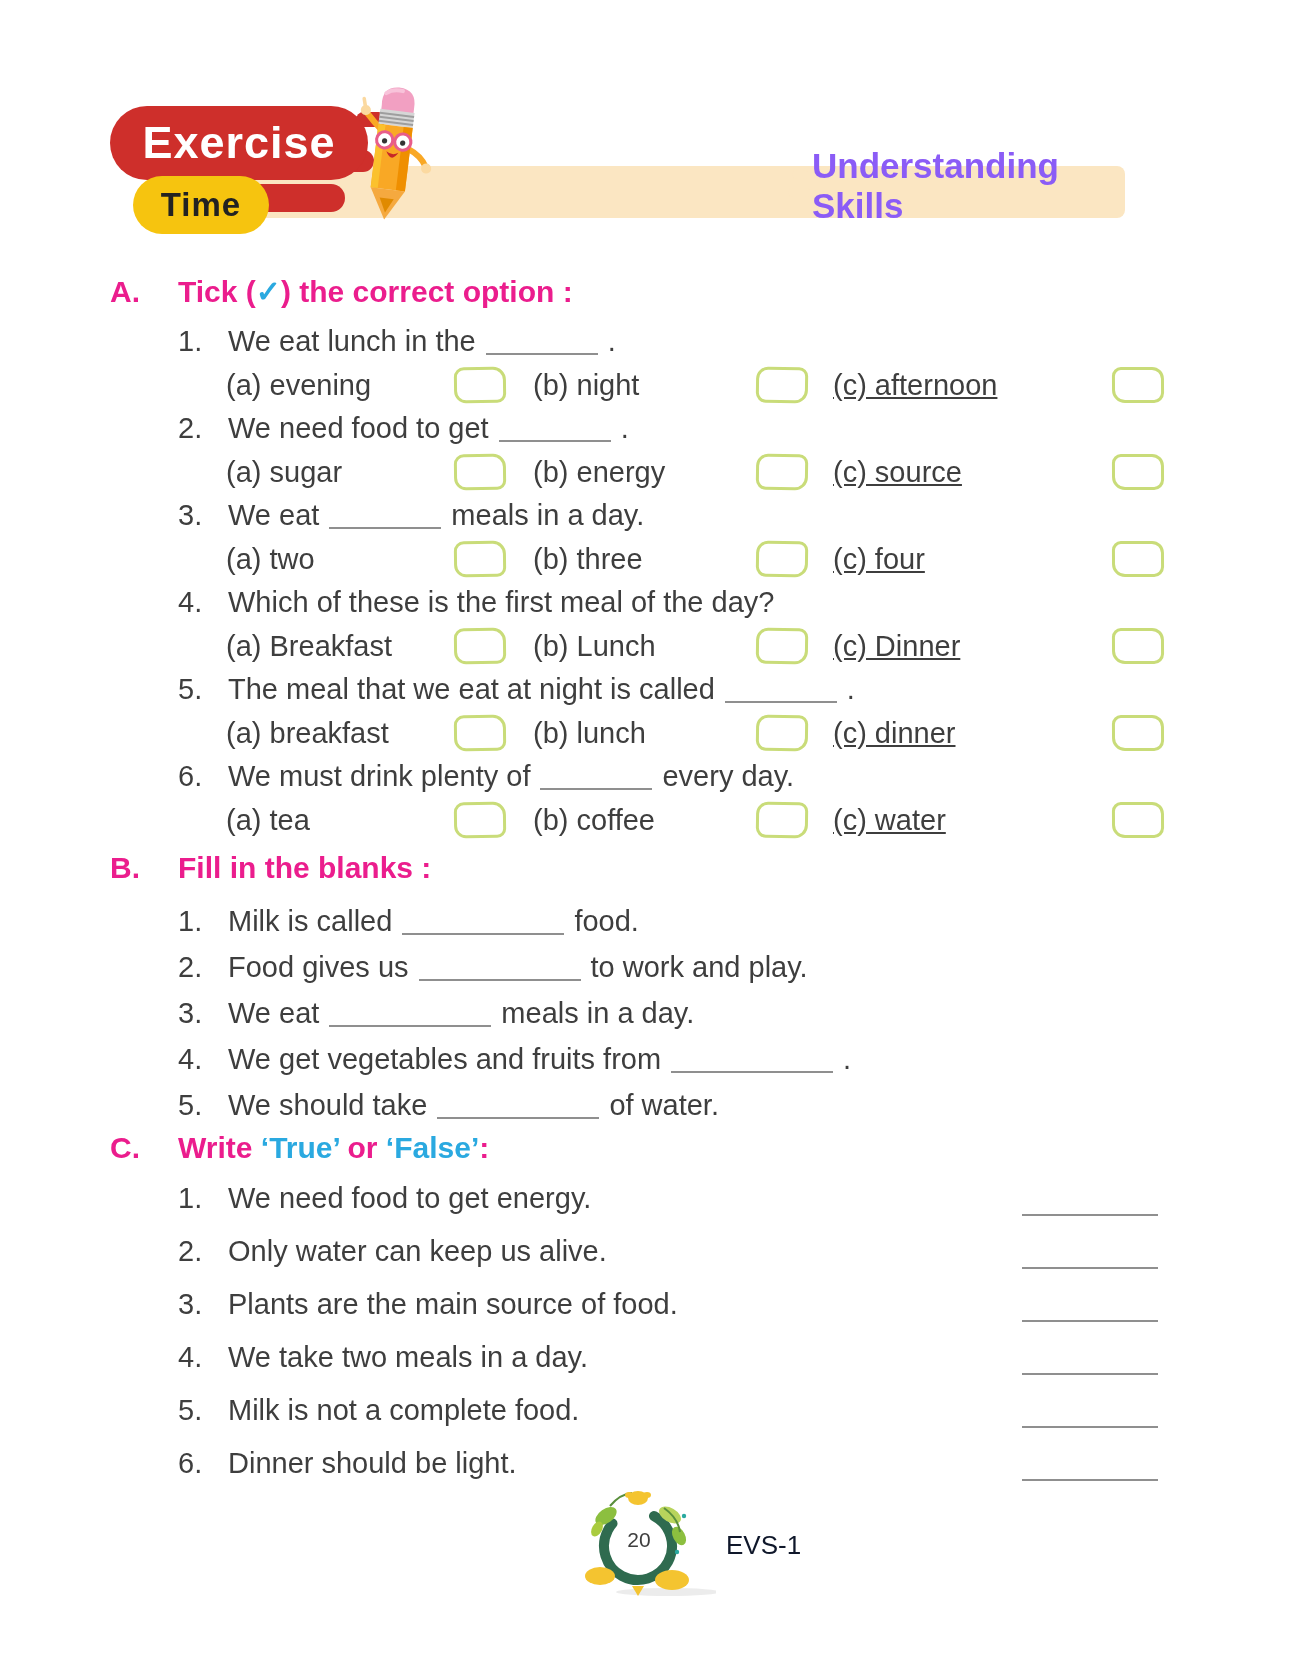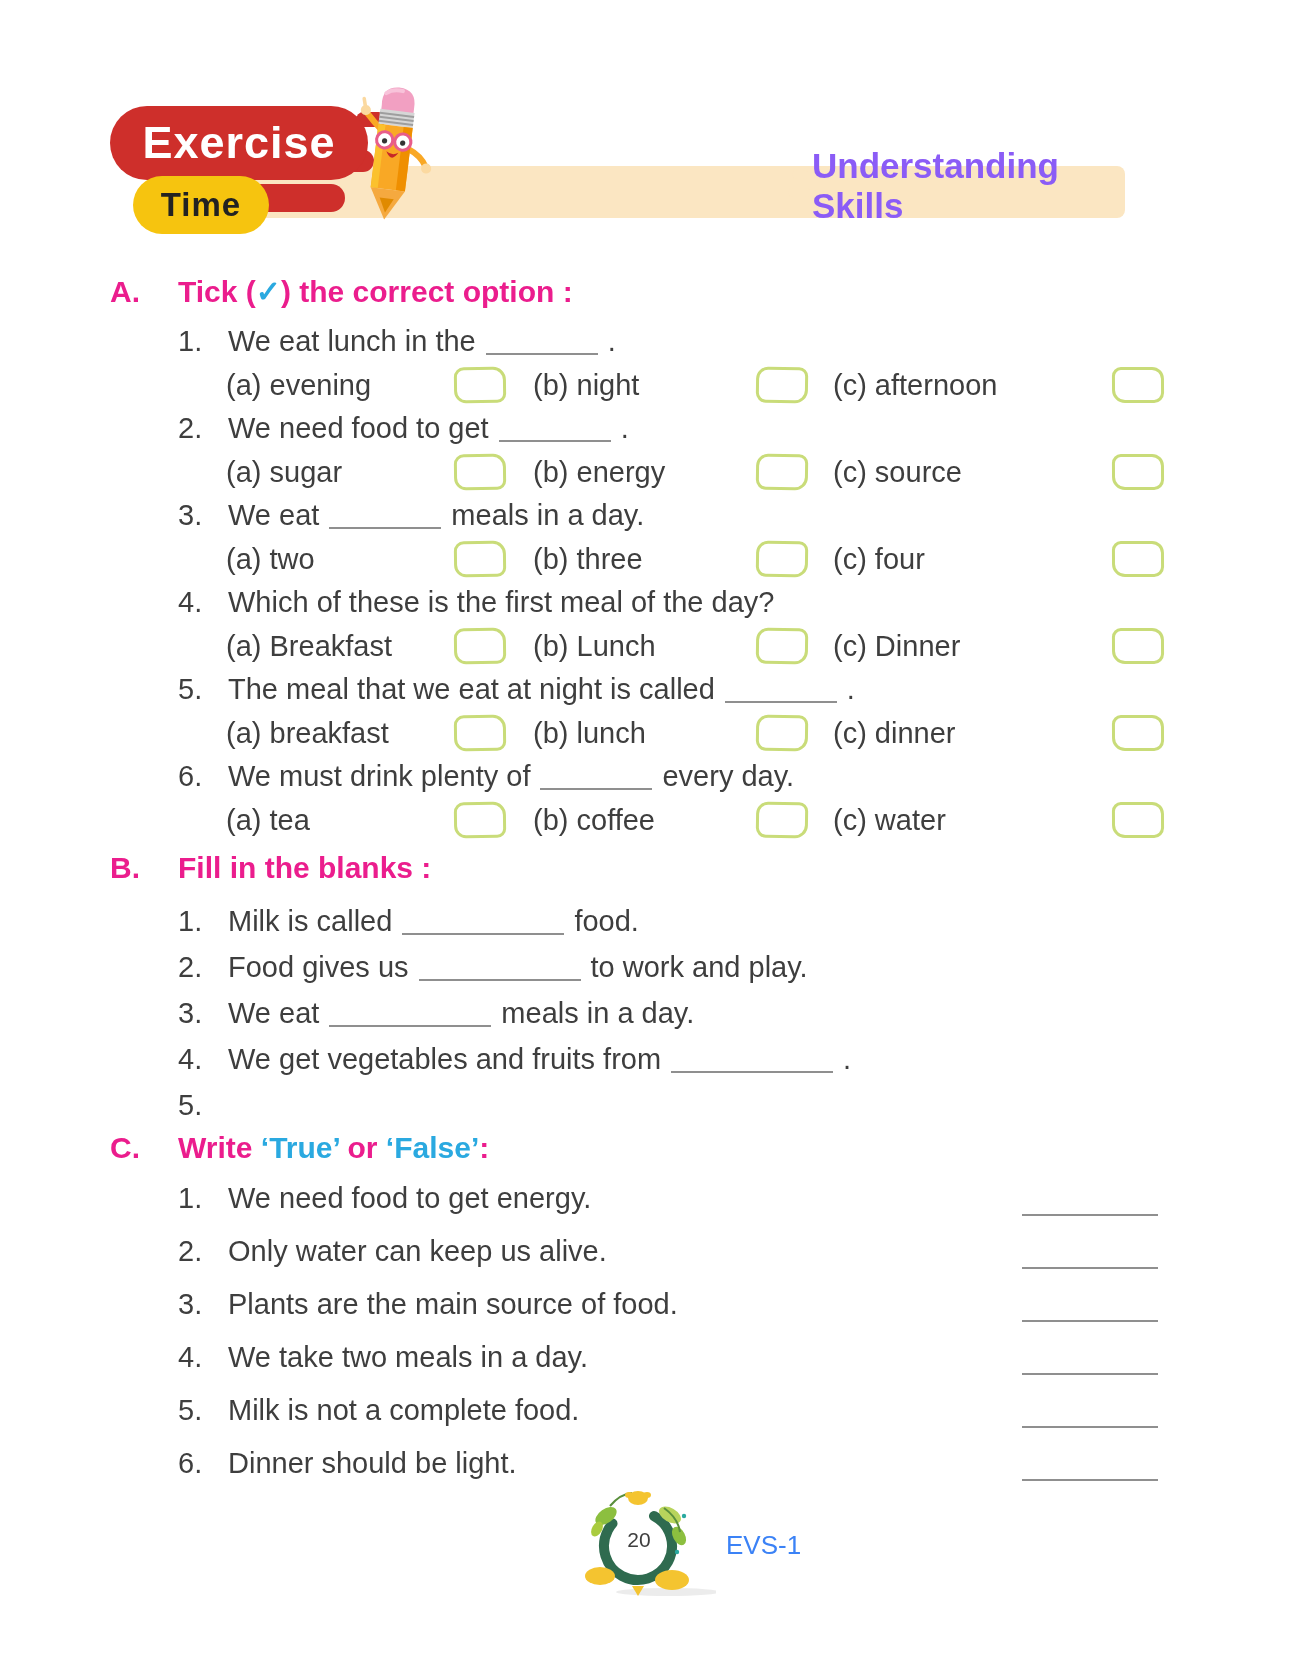--- a/index.html
+++ b/index.html
@@ -35,21 +35,21 @@
   .tb{margin-top:6px;margin-bottom:10px;}
   .tc{margin-top:0;margin-bottom:4px;}
 
   .qblock{margin-left:68px;}
   .q-line{display:flex;align-items:baseline;height:43px;line-height:43px;font-size:29px;}
   .q-num{width:50px;flex:none;}
   .opt-row{display:flex;align-items:center;margin-left:48px;height:44px;font-size:29px;}
   .opt{display:flex;justify-content:space-between;align-items:center;box-sizing:border-box;}
   .opt-a{width:307px;padding-right:27px;}
   .opt-b{width:300px;padding-right:25px;}
-  .opt-c{width:347px;padding-right:16px;}
+  .opt-c{width:347px;padding-right:16px;text-decoration:underline;}
   .cbx{width:52px;height:36px;border:3.5px solid #c9dc79;border-radius:10px 13px 9px 12px;
        transform:rotate(-0.8deg);flex:none;box-sizing:border-box;background:#fff;}
   .opt-b .cbx{transform:rotate(0.9deg);border-radius:12px 9px 13px 10px;}
   .opt-c .cbx{transform:rotate(-0.4deg);border-radius:9px 12px 10px 13px;}
 
   .blank{display:inline-block;border-bottom:2.5px solid #8f8f8f;height:4px;transform:translateY(4px);}
   .blank-a{width:112px;margin:0 10px;}
   .blank-b{width:162px;margin:0 10px;}
 
   .b-item{display:flex;align-items:baseline;height:46px;line-height:46px;font-size:29px;margin-left:68px;}
@@ -58,21 +58,21 @@
   .c-item{display:flex;align-items:baseline;height:53px;line-height:53px;font-size:29px;margin-left:68px;}
   .c-num{width:50px;flex:none;}
   .c-text{flex:1;}
   .c-blank{width:136px;margin-right:28px;flex:none;border-bottom:2.5px solid #8f8f8f;height:0;
            align-self:flex-end;margin-bottom:9px;}
 
   
   .footer{position:absolute;left:0;top:1488px;width:100%;height:130px;}
   .badge{position:absolute;left:576px;top:0;width:140px;height:112px;}
   .page-num{position:absolute;left:606px;top:40px;width:66px;text-align:center;font-size:21px;color:#3e3e3e;}
-  .book-code{position:absolute;left:726px;top:42px;font-size:26px;color:#3b82f6;}
+  .book-code{position:absolute;left:726px;top:42px;font-size:26px;color:#0f172a;}
 </style>
 </head>
 <body>
 
 <div class="page">
 
   <div class="hdr">
     <div class="strip"></div>
     <div class="strip-notch n1"></div>
     <div class="strip-notch n2"></div>
@@ -267,20 +267,21 @@
       <div class="b-item">
         <span class="b-num">3.</span>
         <span><span>We eat</span><span class="blank blank-b"></span><span>meals in a day.</span></span>
       </div>
       <div class="b-item">
         <span class="b-num">4.</span>
         <span><span>We get vegetables and fruits from</span><span class="blank blank-b"></span><span>.</span></span>
       </div>
       <div class="b-item">
         <span class="b-num">5.</span>
+        <span><span>We should take</span><span class="blank blank-b"></span><span>of water.</span></span>
       </div>
     </div>
 
     <div class="sec-title tc">
       <span class="sec-letter">C.</span>
       <span class="sec-heading"><span>Write </span><span class="cyanword">‘True’</span><span> or </span><span class="cyanword">‘False’</span><span>:</span></span>
     </div>
 
     <div>
       <div class="c-item">

